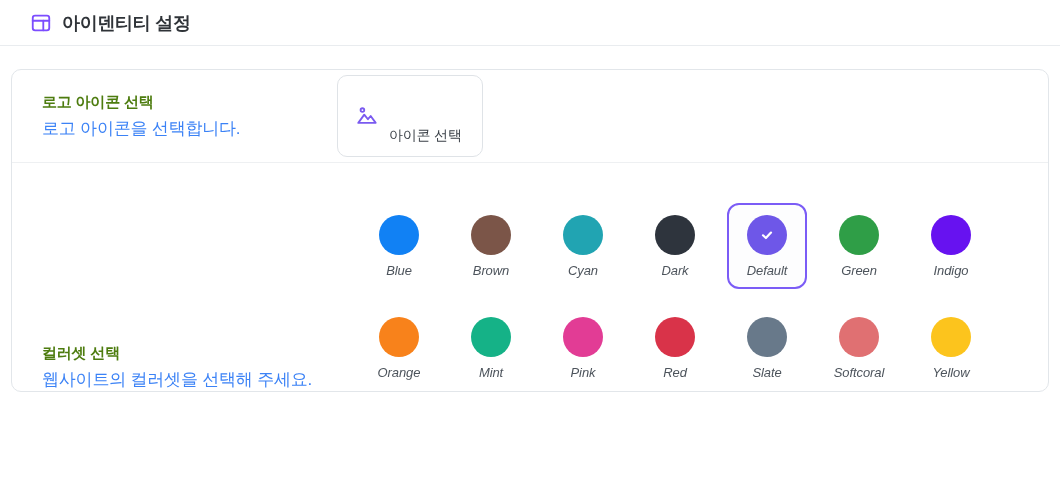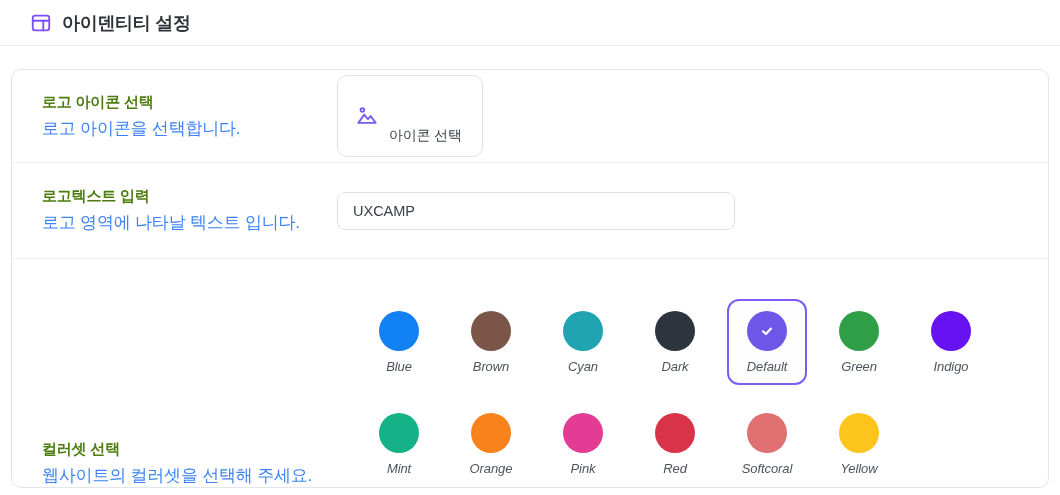--- a/index.html
+++ b/index.html
@@ -69,27 +69,20 @@
     </div>
     <button class="icon-btn">
       <svg width="22" height="22" viewBox="0 0 24 24" fill="none" stroke="#7a5af0" stroke-width="2" stroke-linecap="round" stroke-linejoin="round">
         <circle cx="7" cy="5.5" r="2"></circle>
         <path d="M2.5 19.5 L9 10.5 L13 15.5 L16 12 L21.5 19.5 Z"></path>
       </svg>
       <span class="btn-label">아이콘 선택</span>
     </button>
   </div>
 
-  <div class="card-row row-logo-text">
-    <div class="left-col">
-      <div class="sec-title">로고텍스트 입력</div>
-      <div class="sec-desc">로고 영역에 나타날 텍스트 입니다.</div>
-    </div>
-    <input class="logo-input" type="text" value="UXCAMP" style="">
-  </div>
 
   <div class="card-row row-colorset">
     <div class="left-col">
       <div class="sec-title">컬러셋 선택</div>
       <div class="sec-desc">웹사이트의 컬러셋을 선택해 주세요.</div>
     </div>
     <div class="swatch-grid">
         <div class="swatch">
           <div class="swatch-circle" style="background: rgb(17, 129, 244);"></div>
           <div class="swatch-label">Blue</div>
@@ -116,34 +109,38 @@
         </div>
         <div class="swatch">
           <div class="swatch-circle" style="background: rgb(47, 158, 71);"></div>
           <div class="swatch-label">Green</div>
         </div>
         <div class="swatch">
           <div class="swatch-circle" style="background: rgb(103, 18, 240);"></div>
           <div class="swatch-label">Indigo</div>
         </div>
         <div class="swatch">
+          <div class="swatch-circle" style="background: rgb(248, 130, 27);"></div>
+          <div class="swatch-label">Orange</div>
+        </div>
+        <div class="swatch">
           <div class="swatch-circle" style="background: rgb(21, 178, 135);"></div>
           <div class="swatch-label">Mint</div>
-        </div>
-        <div class="swatch">
-          <div class="swatch-circle" style="background: rgb(248, 130, 27);"></div>
-          <div class="swatch-label">Orange</div>
         </div>
         <div class="swatch">
           <div class="swatch-circle" style="background: rgb(226, 60, 149);"></div>
           <div class="swatch-label">Pink</div>
         </div>
         <div class="swatch">
           <div class="swatch-circle" style="background: rgb(217, 51, 73);"></div>
           <div class="swatch-label">Red</div>
+        </div>
+        <div class="swatch">
+          <div class="swatch-circle" style="background: rgb(104, 121, 138);"></div>
+          <div class="swatch-label">Slate</div>
         </div>
         <div class="swatch">
           <div class="swatch-circle" style="background: rgb(224, 112, 114);"></div>
           <div class="swatch-label">Softcoral</div>
         </div>
         <div class="swatch">
           <div class="swatch-circle" style="background: rgb(252, 196, 29);"></div>
           <div class="swatch-label">Yellow</div>
         </div>
       </div>

